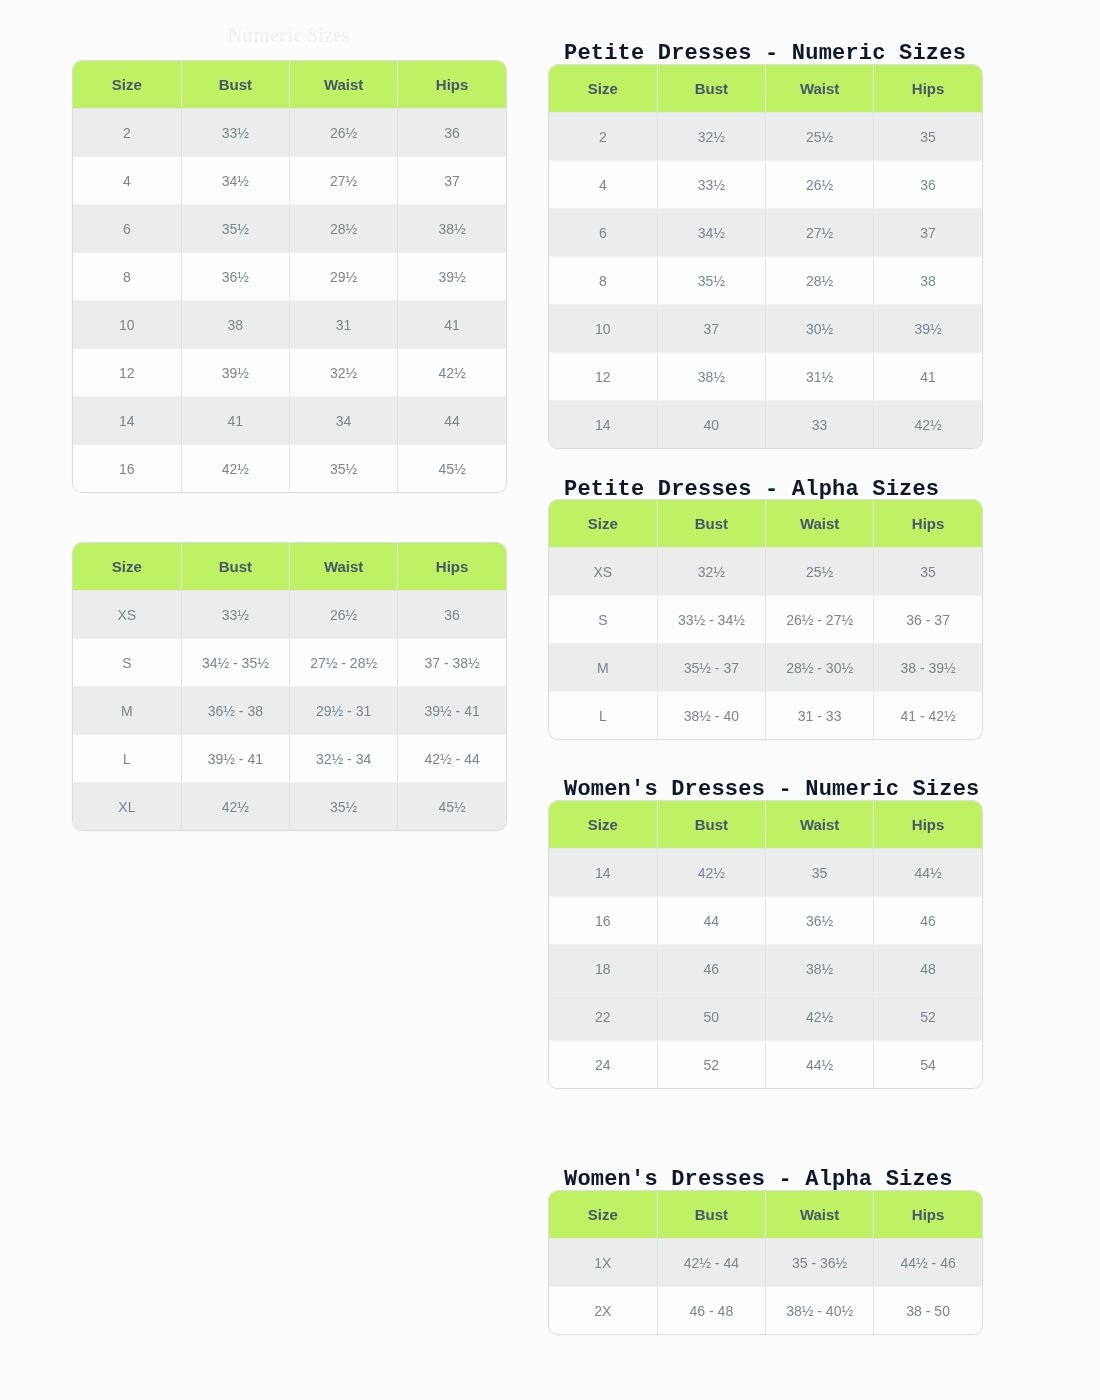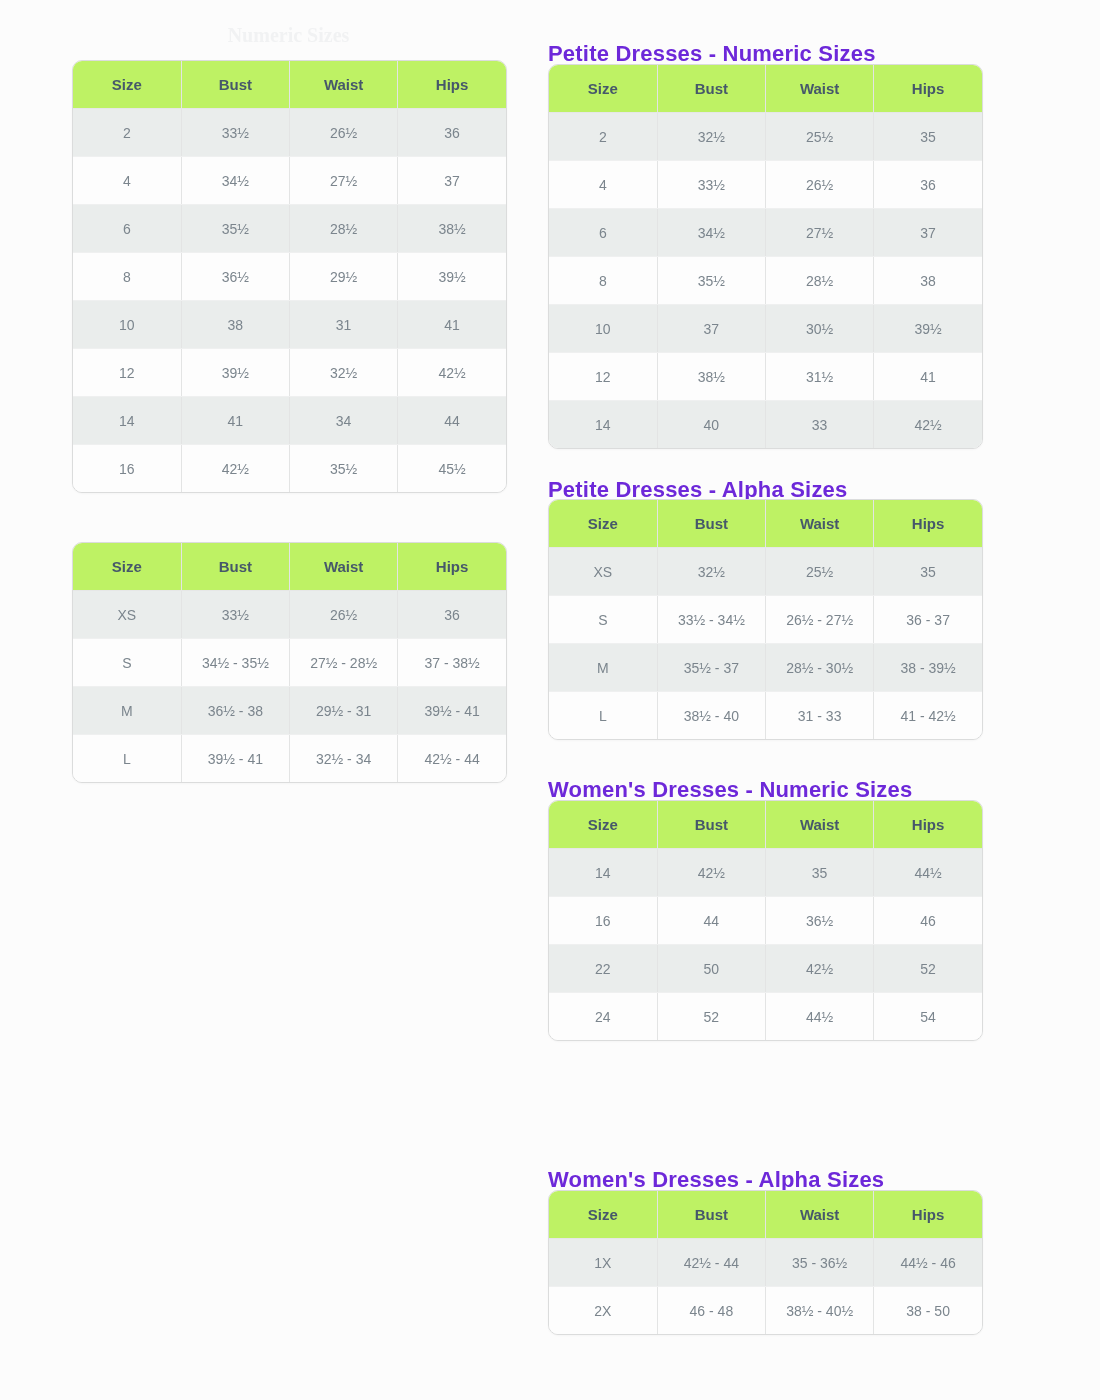--- a/index.html
+++ b/index.html
@@ -10,26 +10,27 @@
   }
   .page {
     position: relative;
     width: 1100px;
     height: 1400px;
     background: #fcfcfc;
     overflow: hidden;
   }
   .section-title {
     position: absolute;
-    font-family: Liberation Sans, sans-serif;
+    font-family: Liberation Mono, monospace;
     font-weight: bold;
     font-size: 22px;
     letter-spacing: 0.2px;
-    color: #6d28d9;
+    color: #0f172a;
     white-space: nowrap;
+    margin-left: 16px;
   }
   .ghost-title {
     position: absolute;
     left: 72px;
     top: 24px;
     width: 433px;
     text-align: center;
     font-family: "Liberation Serif", "DejaVu Serif", serif;
     font-weight: bold;
     font-size: 20px;
@@ -186,20 +187,26 @@
             <td>36½ - 38</td>
             <td>29½ - 31</td>
             <td>39½ - 41</td>
           </tr>
           <tr>
             <td>L</td>
             <td>39½ - 41</td>
             <td>32½ - 34</td>
             <td>42½ - 44</td>
           </tr>
+          <tr class="striped">
+            <td>XL</td>
+            <td>42½</td>
+            <td>35½</td>
+            <td>45½</td>
+          </tr>
         </tbody>
     </table>
   </div>
 
   <h2 class="section-title" id="title-petite-numeric">Petite Dresses - Numeric Sizes</h2>
 
   <div class="table-card" id="table-petite-numeric">
     <table class="size-table">
       <thead>
           <tr>
@@ -316,20 +323,26 @@
             <td>35</td>
             <td>44½</td>
           </tr>
           <tr>
             <td>16</td>
             <td>44</td>
             <td>36½</td>
             <td>46</td>
           </tr>
           <tr class="striped">
+            <td>18</td>
+            <td>46</td>
+            <td>38½</td>
+            <td>48</td>
+          </tr>
+          <tr class="striped">
             <td>22</td>
             <td>50</td>
             <td>42½</td>
             <td>52</td>
           </tr>
           <tr>
             <td>24</td>
             <td>52</td>
             <td>44½</td>
             <td>54</td>

